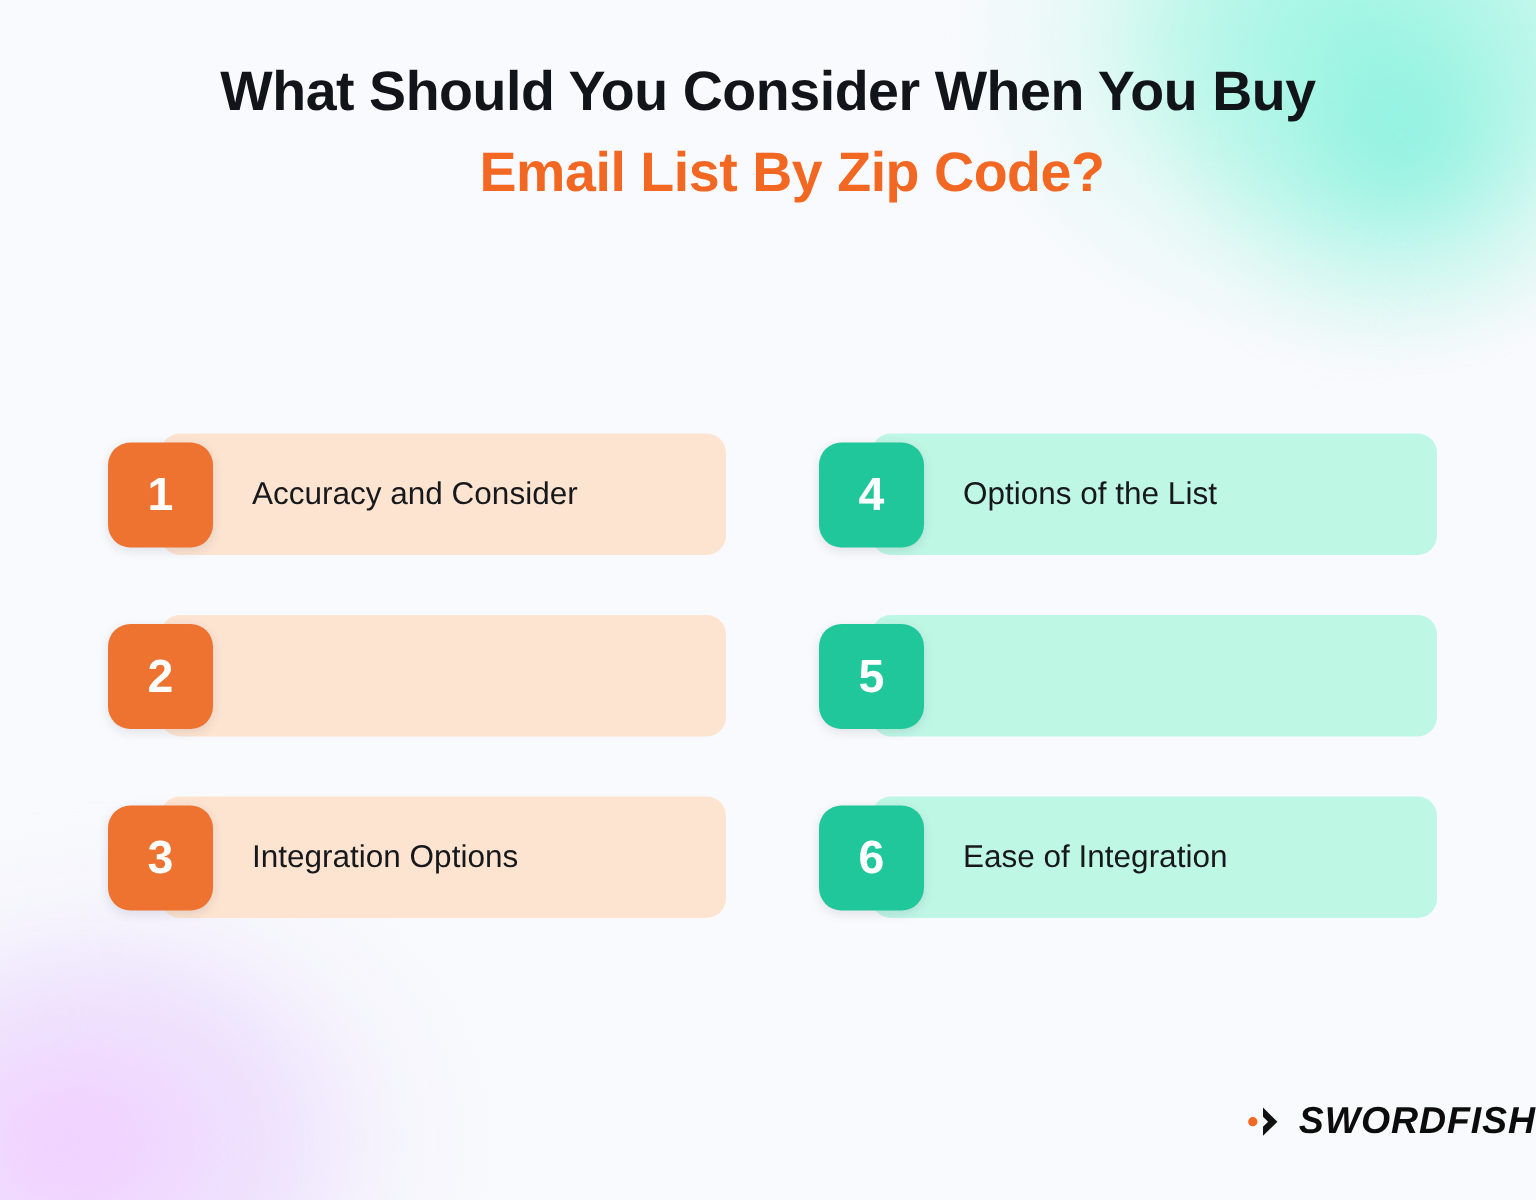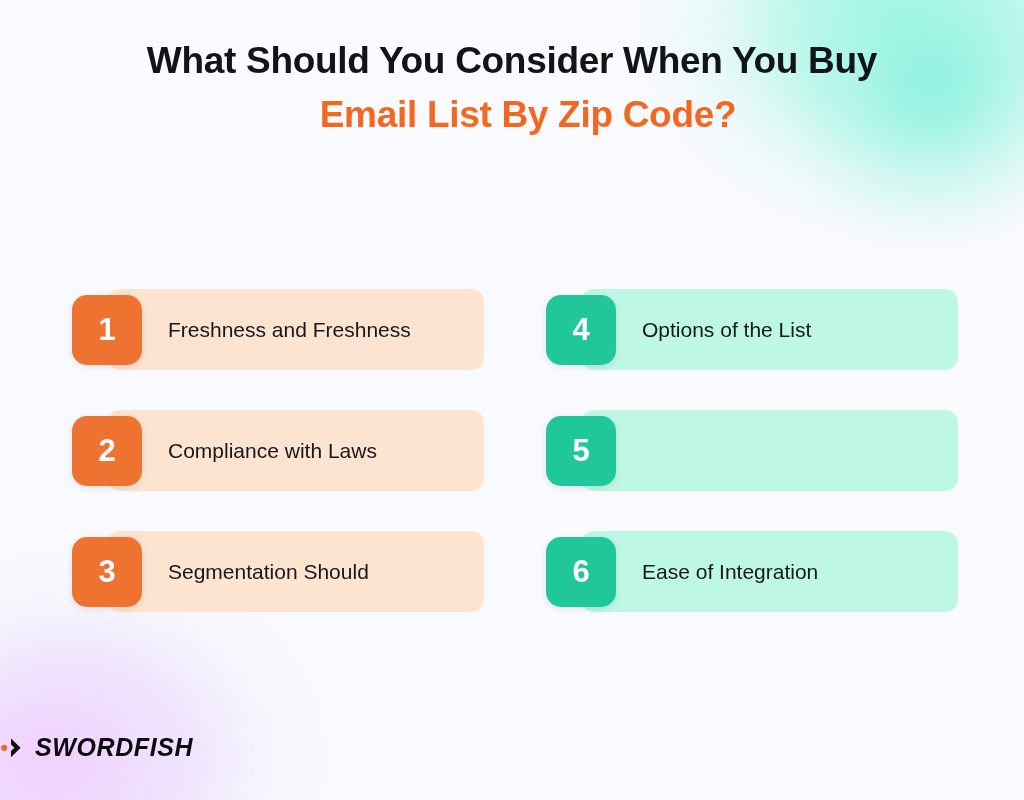--- a/index.html
+++ b/index.html
@@ -159,21 +159,21 @@
   .theme-green .badge   { background: #20c79a; }
 
   
   .logo {
     position: absolute;
     left: 0;
     bottom: 38px;
     width: 1024px;
     display: flex;
     align-items: center;
-    justify-content: flex-start;
+    justify-content: flex-end;
     gap: 9px;
   }
   .logo-mark {
     display: block;
     width: 26px;
     height: 24px;
   }
   .logo-text {
     font-size: 25px;
     font-weight: bold;
@@ -197,33 +197,32 @@
     <span class="heading-line heading-line2">Email List By Zip Code?</span>
   </div>
 
   <div class="columns">
 
     <div class="column theme-orange">
 
       <div class="row">
         <div class="row-bg"></div>
         <div class="badge">1</div>
-        <div class="row-label">Freshness and Freshness</div>
+        <div class="row-label">Accuracy and Consider</div>
       </div>
 
       <div class="row">
         <div class="row-bg"></div>
         <div class="badge">2</div>
-        <div class="row-label">Compliance with Laws</div>
       </div>
 
       <div class="row">
         <div class="row-bg"></div>
         <div class="badge">3</div>
-        <div class="row-label">Segmentation Should</div>
+        <div class="row-label">Integration Options</div>
       </div>
 
     </div>
 
     <div class="column theme-green">
 
       <div class="row">
         <div class="row-bg"></div>
         <div class="badge">4</div>
         <div class="row-label">Options of the List</div>

